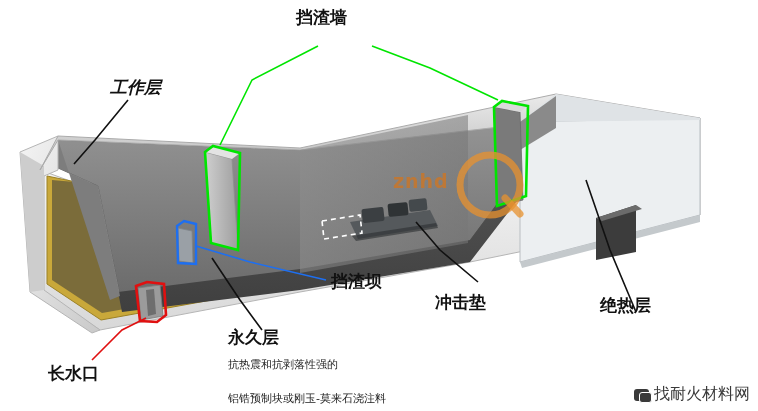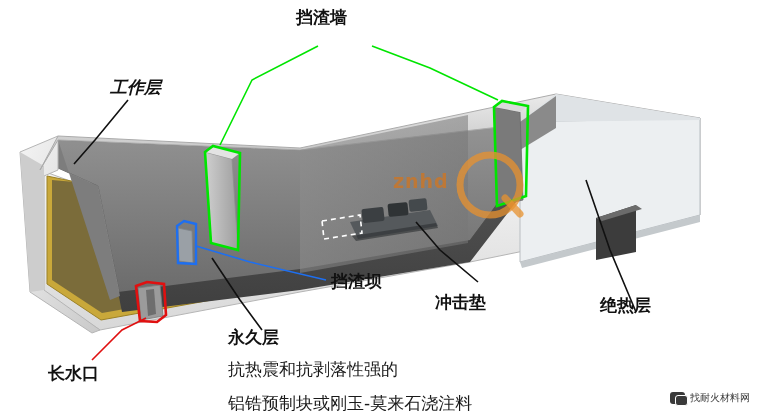--- a/index.html
+++ b/index.html
@@ -13,34 +13,34 @@
   #stage{position:absolute;left:0;top:0;width:758px;height:411px;}
   #svg{position:absolute;left:0;top:0;}
   .lbl{
     position:absolute;
     color:#111;
     font-weight:bold;
     white-space:nowrap;
     line-height:1.15;
   }
   .lbl-main{font-size:17px;}
-  .lbl-sub{font-size:17px;font-weight:normal;color:#1a1a1a;line-height:1.35;}
+  .lbl-sub{font-size:11px;font-weight:normal;color:#1a1a1a;line-height:1.35;}
   .wm{
     position:absolute;
     color:#c8772b;
     font-weight:bold;
     letter-spacing:1px;
     opacity:.85;
   }
   .wm-text{font-size:19px;}
   .footer{
     position:absolute;
     right:8px;bottom:6px;
     display:flex;align-items:center;gap:5px;
-    color:#3a3a3a;font-size:10px;
+    color:#3a3a3a;font-size:16px;
   }
   .footer .wechat{
     width:15px;height:12px;
     background:#3a3a3a;
     border-radius:3px;
     position:relative;
     display:inline-block;
   }
   .footer .wechat:after{
     content:"";position:absolute;left:5px;top:3px;width:11px;height:9px;

